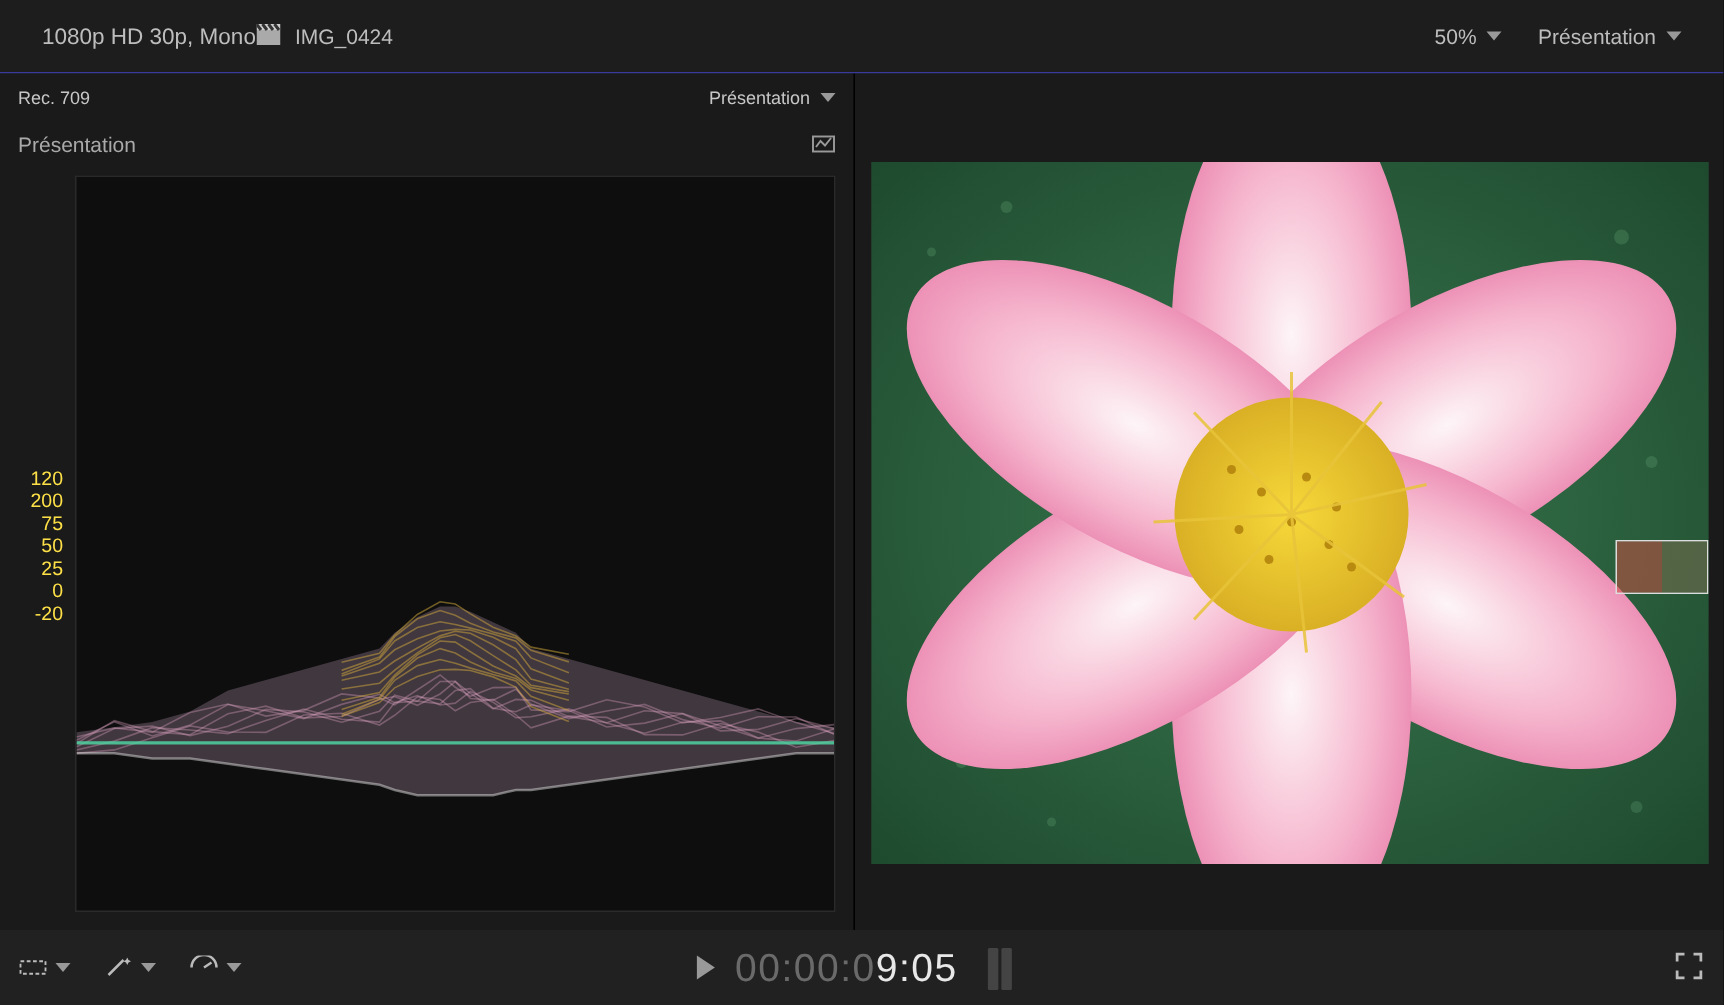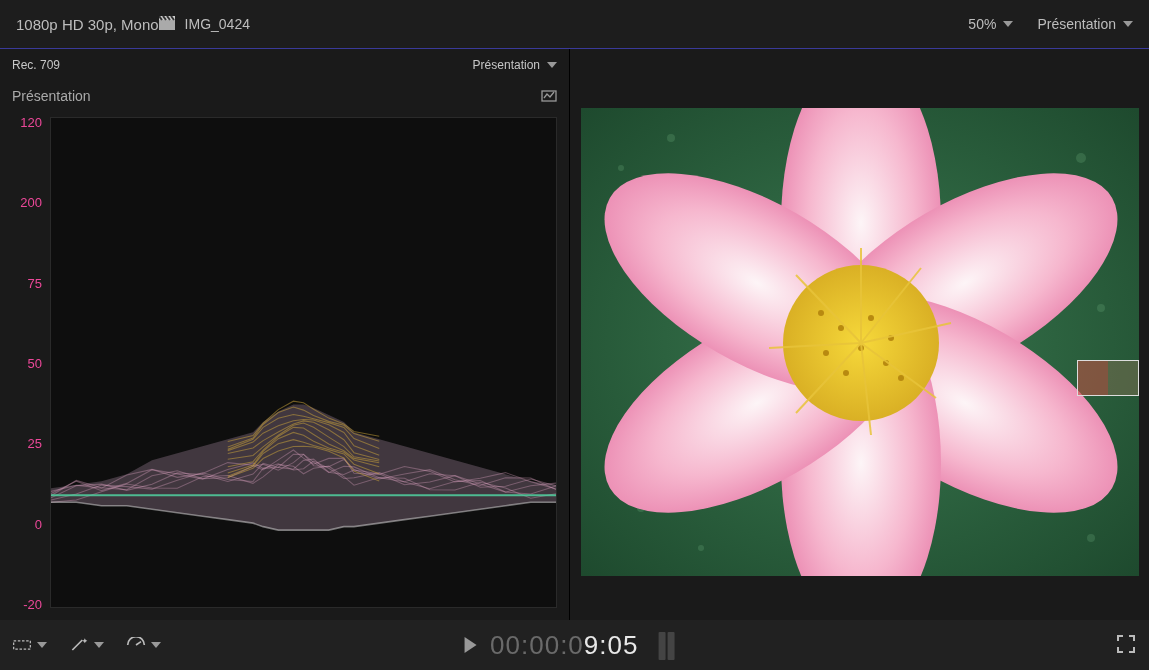--- a/index.html
+++ b/index.html
@@ -10,21 +10,21 @@
     font-family: -apple-system, 'Helvetica Neue', Arial, sans-serif;
     color: #bfbfbf;
     font-size: 14px;
     overflow: hidden;
     position: relative;
   }
   .top-bar {
     height: 49px;
     display: flex;
     align-items: center;
-    padding: 0 16px;
+    padding: 0 28px;
     background: #1d1d1d;
     border-bottom: 1px solid #3a3a9a;
     color: #bdbdbd;
   }
   .top-left { flex: 0 0 auto; font-size: 15px; }
   .top-center { flex: 1; display: flex; align-items: center; justify-content: flex-start; gap: 10px; }
   .clap-icon { width: 16px; height: 14px; }
   .top-right { flex: 0 0 auto; display: flex; align-items: center; gap: 24px; margin-left: 29px; }
   .zoom, .presentation-top { display: flex; align-items: center; gap: 5px; cursor: pointer; }
   .chev { display: inline-block; width: 0; height: 0; border-left: 5px solid transparent; border-right: 5px solid transparent; border-top: 6px solid #999; margin-left: 2px; }
@@ -64,23 +64,23 @@
     padding: 4px 8px 4px 4px;
   }
   .y-axis {
     position: absolute;
     left: 8px;
     top: 4px;
     bottom: 8px;
     width: 40px;
     display: flex;
     flex-direction: column;
-    justify-content: space-between;
+    justify-content: center;
     font-size: 13px;
-    color: #ec4899;
+    color: #fde047;
     text-align: right;
   }
   .y-tick { padding-right: 6px; }
   .plot {
     position: absolute;
     left: 50px;
     right: 12px;
     top: 6px;
     bottom: 12px;
     background: #0e0e0e;

